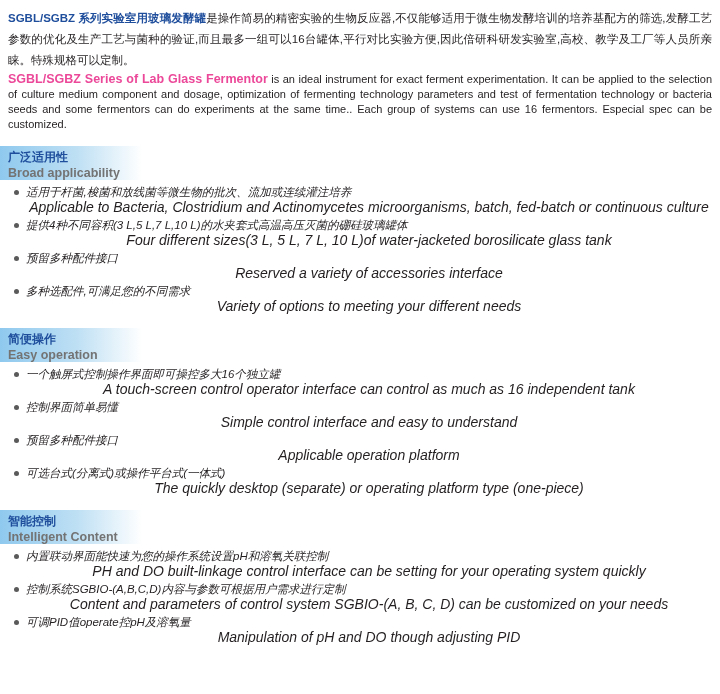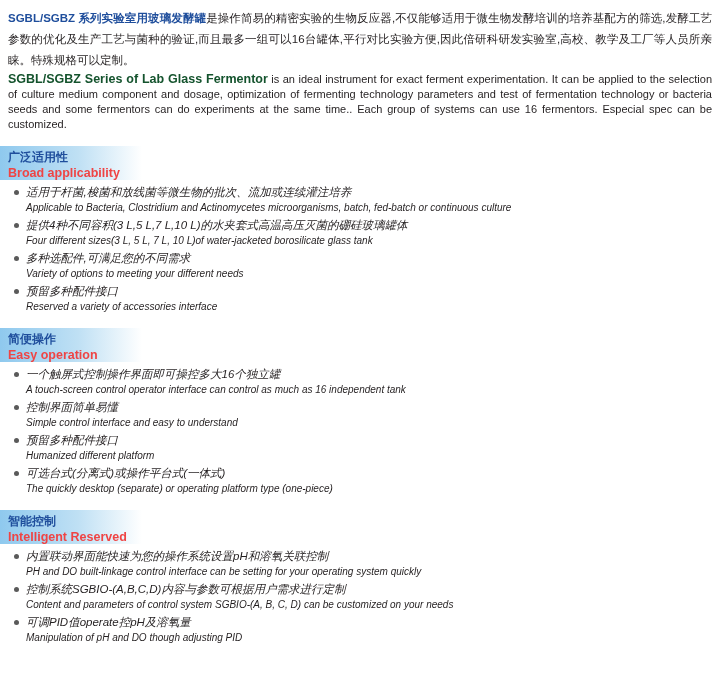--- a/index.html
+++ b/index.html
@@ -32,21 +32,21 @@
   .intro .cn-line {
     font-size: 11.5px;
     color: #231f20;
     line-height: 21px;
   }
   .intro .cn-line .title-cn {
     color: #1f4e9c;
     font-weight: bold;
   }
   .intro .en-title {
-    color: #14532d;
+    color: #ec4899;
     font-weight: bold;
     font-size: 12.5px;
   }
   .intro .en-line {
     font-size: 11px;
     color: #231f20;
     line-height: 15px;
     margin-top: 1px;
   }
   .section {
@@ -72,21 +72,21 @@
   }
   .section-header .cn {
     font-size: 12px;
     font-weight: bold;
     color: #1f4e9c;
     line-height: 16px;
   }
   .section-header .en {
     font-size: 12.5px;
     font-weight: bold;
-    color: #ef4444;
+    color: #737373;
     line-height: 16px;
   }
   ul.bullets {
     list-style: none;
     margin: 0;
     padding: 0 8px 0 8px;
   }
   ul.bullets > li {
     position: relative;
     padding-left: 18px;
@@ -101,23 +101,24 @@
     height: 5px;
     border-radius: 50%;
     background: #5a5a5a;
   }
   .cn-text {
     font-size: 11.5px;
     color: #231f20;
     line-height: 16px;
   }
   .en-text {
-    font-size: 10px;
+    font-size: 14px;
     color: #231f20;
     line-height: 15px;
+    text-align: center;
   }
 </style>
 </head>
 <body>
 
 <div class="page">
 
   <div class="intro">
     <p class="cn-line"><span class="title-cn">SGBL/SGBZ 系列实验室用玻璃发酵罐</span><span>是操作简易的精密实验的生物反应器,不仅能够适用于微生物发酵培训的培养基配方的筛选,发酵工艺参数的优化及生产工艺与菌种的验证,而且最多一组可以16台罐体,平行对比实验方便,因此倍研科研发实验室,高校、教学及工厂等人员所亲睐。特殊规格可以定制。</span></p>
     <p class="en-line"><span class="en-title">SGBL/SGBZ Series of Lab Glass Fermentor</span> <span>is an ideal instrument for exact ferment experimentation. It can be applied to the selection of culture medium component and dosage, optimization of fermenting technology parameters and test of fermentation technology or bacteria seeds and some fermentors can do experiments at the same time.. Each group of systems can use 16 fermentors. Especial spec can be customized.</span></p>
@@ -137,27 +138,27 @@
         <div class="cn-text">适用于杆菌,梭菌和放线菌等微生物的批次、流加或连续灌注培养</div>
         <div class="en-text">Applicable to Bacteria, Clostridium and Actinomycetes microorganisms, batch, fed-batch or continuous culture</div>
       </li>
       <li>
         <span class="dot"></span>
         <div class="cn-text">提供4种不同容积(3 L,5 L,7 L,10 L)的水夹套式高温高压灭菌的硼硅玻璃罐体</div>
         <div class="en-text">Four different sizes(3 L, 5 L, 7 L, 10 L)of water-jacketed borosilicate glass tank</div>
       </li>
       <li>
         <span class="dot"></span>
+        <div class="cn-text">预留多种配件接口</div>
+        <div class="en-text">Reserved a variety of accessories interface</div>
+      </li>
+      <li>
+        <span class="dot"></span>
         <div class="cn-text">多种选配件,可满足您的不同需求</div>
         <div class="en-text">Variety of options to meeting your different needs</div>
-      </li>
-      <li>
-        <span class="dot"></span>
-        <div class="cn-text">预留多种配件接口</div>
-        <div class="en-text">Reserved a variety of accessories interface</div>
       </li>
     </ul>
   </div>
 
   <div class="section">
     <div class="section-header">
       <div class="bar"></div>
       <div class="labels">
         <div class="cn">简便操作</div>
         <div class="en">Easy operation</div>
@@ -170,36 +171,36 @@
         <div class="en-text">A touch-screen control operator interface can control as much as 16 independent tank</div>
       </li>
       <li>
         <span class="dot"></span>
         <div class="cn-text">控制界面简单易懂</div>
         <div class="en-text">Simple control interface and easy to understand</div>
       </li>
       <li>
         <span class="dot"></span>
         <div class="cn-text">预留多种配件接口</div>
-        <div class="en-text">Humanized different platform</div>
+        <div class="en-text">Applicable operation platform</div>
       </li>
       <li>
         <span class="dot"></span>
         <div class="cn-text">可选台式(分离式)或操作平台式(一体式)</div>
         <div class="en-text">The quickly desktop (separate) or operating platform type (one-piece)</div>
       </li>
     </ul>
   </div>
 
   <div class="section">
     <div class="section-header">
       <div class="bar"></div>
       <div class="labels">
         <div class="cn">智能控制</div>
-        <div class="en">Intelligent Reserved</div>
+        <div class="en">Intelligent Content</div>
       </div>
     </div>
     <ul class="bullets">
       <li>
         <span class="dot"></span>
         <div class="cn-text">内置联动界面能快速为您的操作系统设置pH和溶氧关联控制</div>
         <div class="en-text">PH and DO built-linkage control interface can be setting for your operating system quickly</div>
       </li>
       <li>
         <span class="dot"></span>

